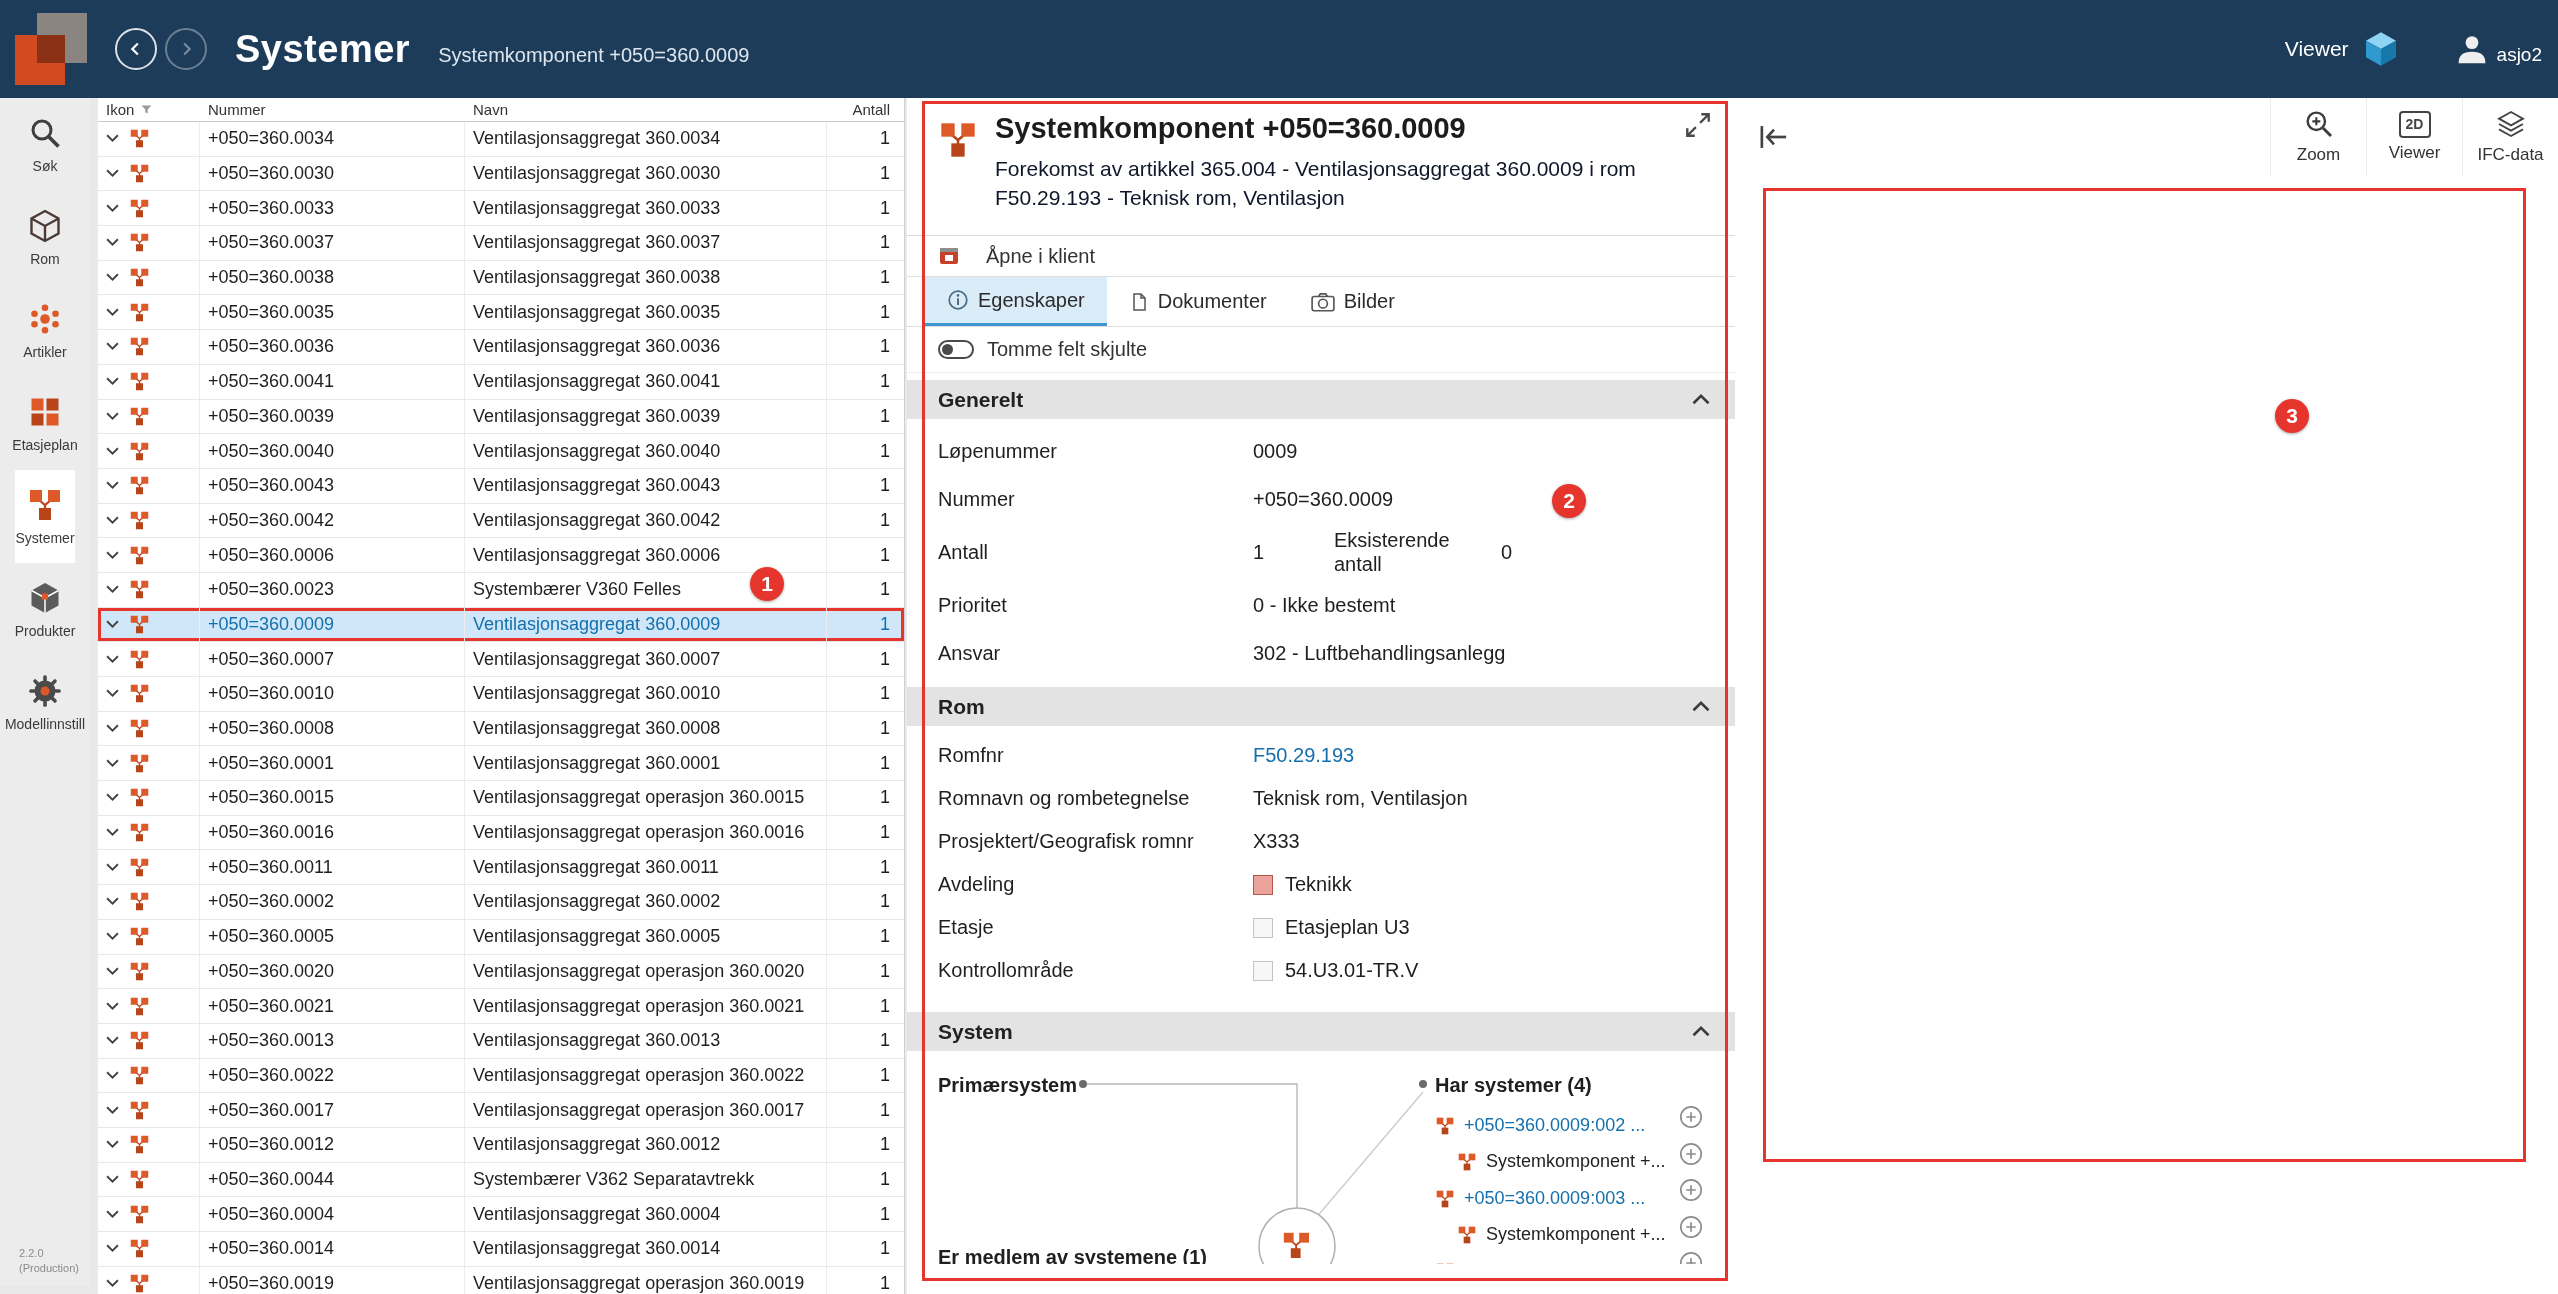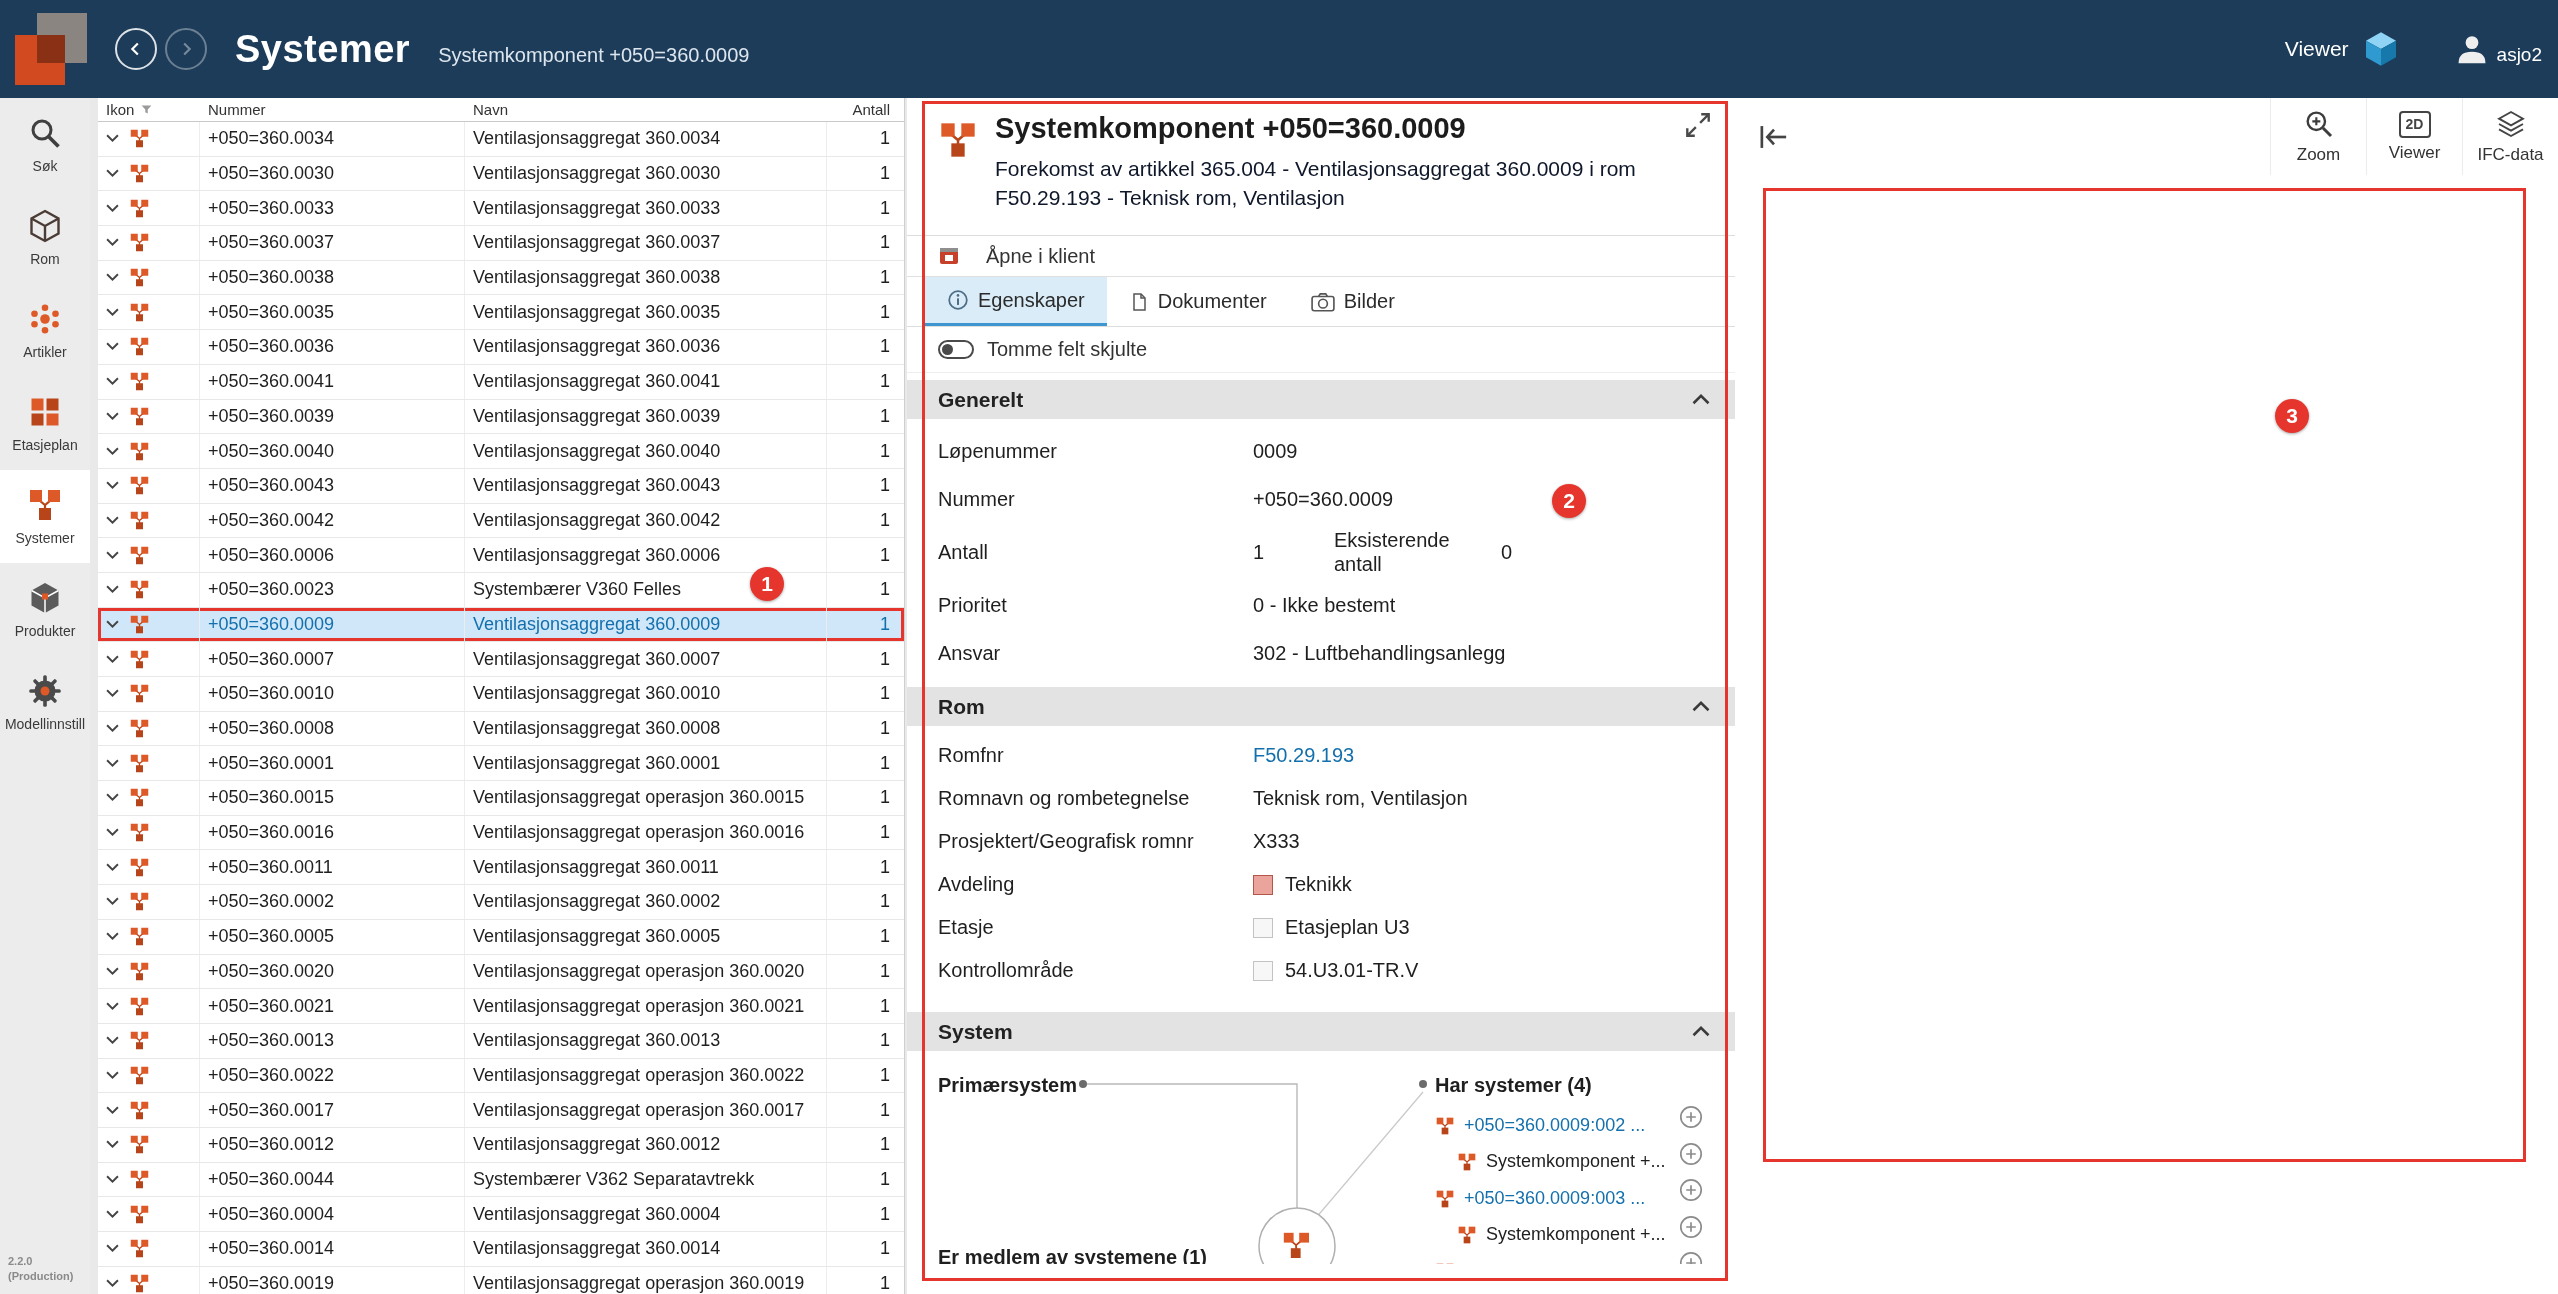--- a/index.html
+++ b/index.html
@@ -20,26 +20,26 @@
   .circ.disabled{border-color:rgba(255,255,255,.35);}
   .tb-title{font-size:38px;font-weight:600;margin-left:28px;letter-spacing:.5px;}
   .tb-sub{font-size:20px;color:#dde6ee;margin-left:28px;padding-top:12px;}
   .tb-right{margin-left:auto;display:flex;align-items:center;gap:14px;margin-right:16px;}
   .tb-viewer{display:flex;align-items:center;gap:12px;cursor:pointer;}
   .tb-viewer span{font-size:21px;}
   .tb-user{display:flex;align-items:flex-end;gap:8px;margin-left:40px;cursor:pointer;}
   .tb-user span{font-size:19px;}
 
   
-  .sidebar{position:absolute;left:0;top:98px;width:90px;bottom:0;background:var(--sidebarBg,#ececec);
-           display:flex;flex-direction:column;}
+  .sidebar{position:absolute;left:0;top:98px;width:90px;bottom:8px;background:var(--sidebarBg,#ececec);
+           display:flex;flex-direction:column;align-items:center;}
   .side-item{height:93px;display:flex;flex-direction:column;align-items:center;justify-content:center;
              gap:7px;color:#3a3a3a;font-size:14px;cursor:pointer;text-align:center;}
   .side-item.selected{background:#fff;}
-  .version{margin-top:auto;padding:0 0 10px 8px;font-size:11px;color:#8a8a8a;line-height:15px;font-weight:bold;}
+  .version{margin-top:auto;padding:0 0 10px 8px;font-size:11px;color:#8a8a8a;line-height:15px;}
 
   
   .table-panel{position:absolute;left:98px;top:98px;width:807px;bottom:0;background:#fff;
                border-right:1px solid #cfcfcf;overflow:hidden;}
   .thead,.trow{display:grid;grid-template-columns:102px 265px 362px 1fr;}
   .thead{height:24px;border-bottom:1px solid #c9c9c9;font-size:15px;color:#333;align-items:center;}
   .th{padding-left:8px;display:flex;align-items:center;gap:6px;overflow:hidden;white-space:nowrap;}
   .th.th-antall{justify-content:flex-end;padding-right:14px;}
   .trow{height:34.7px;border-bottom:1px solid #e8e8e8;align-items:center;font-size:18px;cursor:pointer;}
   .cell{height:100%;display:flex;align-items:center;overflow:hidden;white-space:nowrap;}

